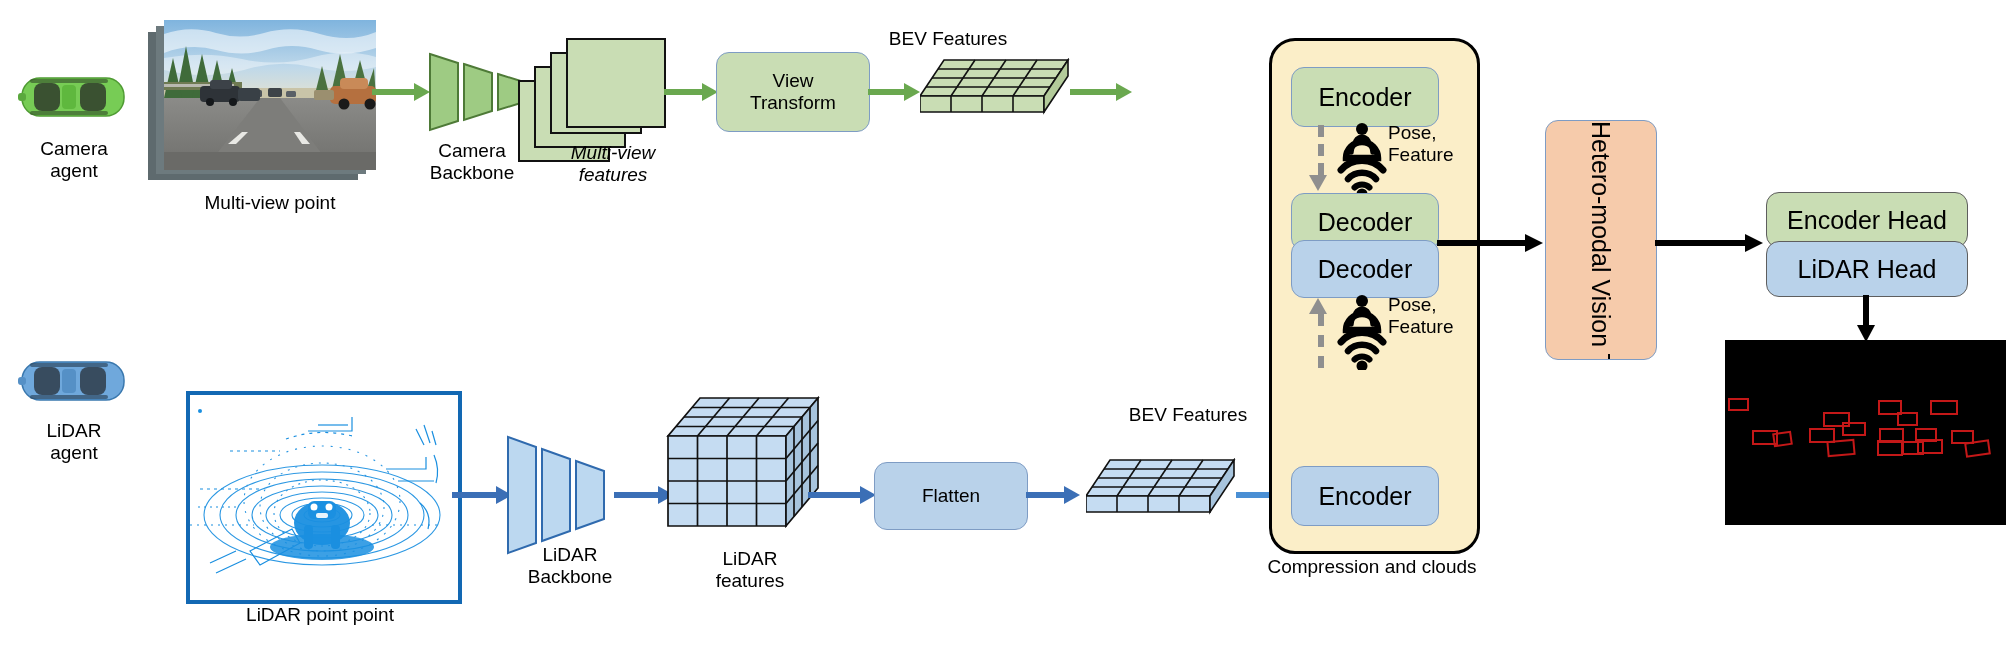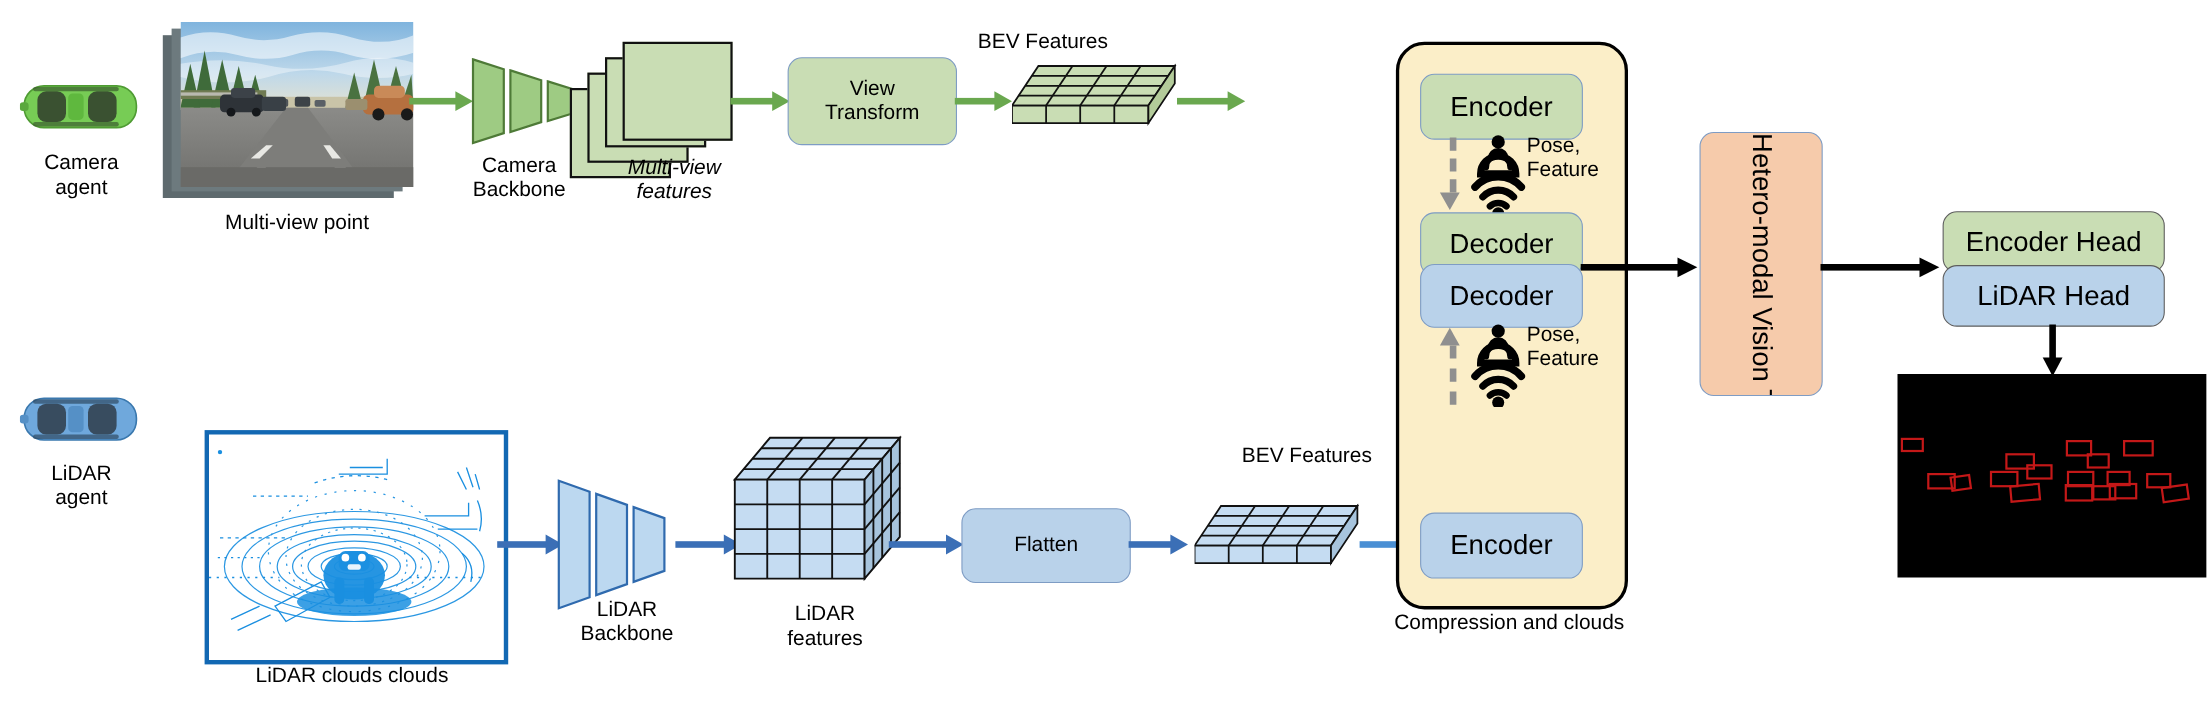--- a/index.html
+++ b/index.html
@@ -266,21 +266,21 @@
       <rect x="118" y="106" width="28" height="18" rx="6" opacity="0.95"></rect>
       <circle cx="124" cy="112" r="3.5" fill="#ffffff"></circle>
       <circle cx="139" cy="112" r="3.5" fill="#ffffff"></circle>
       <rect x="126" y="118" width="12" height="5" rx="2" fill="#ffffff" opacity="0.9"></rect>
       <rect x="114" y="130" width="9" height="24" rx="4"></rect>
       <rect x="141" y="130" width="9" height="24" rx="4"></rect>
       <circle cx="10" cy="16" r="2"></circle>
     </g>
   </svg>
 </div>
-<div class="abs lbl" style="left:150px;top:604px;width:340px;">LiDAR clouds clouds</div>
+<div class="abs lbl" style="left:150px;top:604px;width:340px;">LiDAR point point</div>
 
 <div class="arrow" style="left:452px;top:495px;width:62px;">
   <div class="ashaft" style="width:46px;height:6px;background:#3b6fb6;"></div>
   <div class="ahead" style="left:44px;border-left:16px solid #3b6fb6;"></div>
 </div>
 
 <div class="trapwrap" style="left:506px;top:435px;width:132px;height:120px;">
   <svg width="132" height="120" viewBox="0 0 132 120">
     <polygon points="2,2 30,12 30,108 2,118" fill="#bcd8f0" stroke="#2f6aae" stroke-width="2"></polygon>
     <polygon points="36,14 64,24 64,96 36,106" fill="#bcd8f0" stroke="#2f6aae" stroke-width="2"></polygon>

